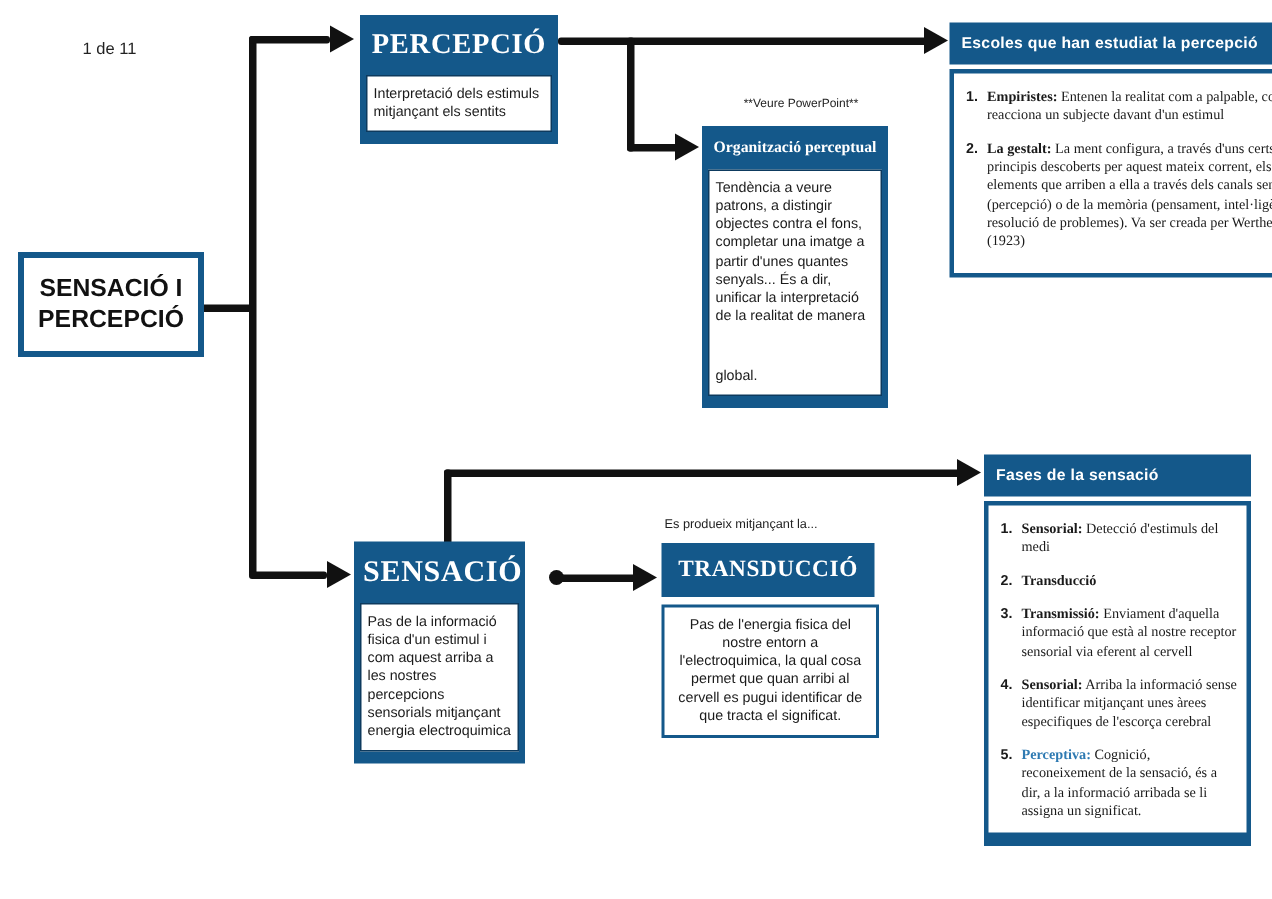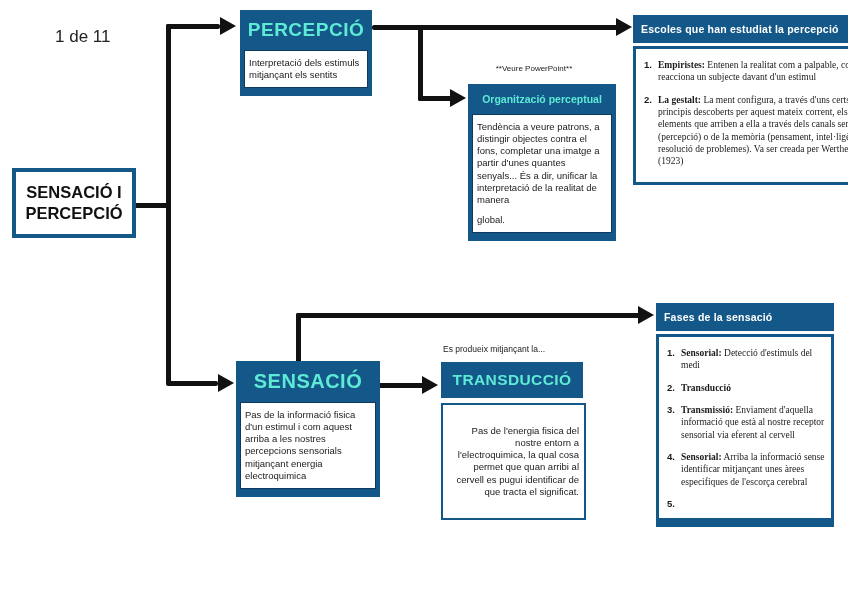--- a/index.html
+++ b/index.html
@@ -5,65 +5,65 @@
   :root{
     --accent:#14588a;
     --accent_light:#2e7ab2;
     --arrow:#111111;
   }
   html,body{margin:0;padding:0;background:#ffffff;}
   #canvas{
     position:relative;width:848px;height:599px;background:#ffffff;overflow:hidden;
     font-family:"Liberation Sans", sans-serif;color:#1a1a1a;
   }
-  .pagenum{position:absolute;left:55px;top:27px;font-size:17px;color:#222;}
+  .pagenum{position:absolute;left:55px;top:27px;font-size:11px;color:#222;}
 
   
   .ln{position:absolute;background:var(--arrow);border-radius:2px;}
   .ah{position:absolute;width:0;height:0;
       border-top:9px solid transparent;border-bottom:9px solid transparent;
       border-left:16px solid var(--arrow);}
   .dot{position:absolute;width:10px;height:10px;border-radius:50%;background:var(--arrow);}
 
   
   .rootbox{
     position:absolute;left:12px;top:168px;width:124px;height:70px;
     background:#fff;border:4px solid var(--accent);box-sizing:border-box;
     display:flex;align-items:center;justify-content:center;text-align:center;
     font-weight:bold;font-size:16.5px;line-height:1.25;color:#111;
   }
 
   
   .node{position:absolute;box-sizing:border-box;background:var(--accent);padding:0 4px 8px;}
-  .node .hdr{color:#5eead4;font-weight:bold;text-align:center;padding:9px 2px;}
+  .node .hdr{color:#ffffff;font-weight:bold;text-align:center;padding:9px 2px;font-family:Liberation Serif, serif;}
   .node .body{background:#fff;border:1px solid #0d3a5e;padding:6px 4px;font-size:9.5px;line-height:1.28;}
   .hdr.xl{font-size:19px;letter-spacing:.5px;}
   .hdr.xxl{font-size:20px;letter-spacing:.5px;}
   .hdr.sm{font-size:10.5px;}
 
   
   .plain{background:transparent;padding:0;}
   .plain .hdr{background:var(--accent);}
-  .plain .body{margin-top:5px;border:2px solid var(--accent);text-align:right;padding:20px 5px;}
+  .plain .body{margin-top:5px;border:2px solid var(--accent);text-align:center;padding:6px 5px;}
 
   
   .panel{position:absolute;box-sizing:border-box;}
   .panel .phdr{background:var(--accent);color:#fff;font-size:10.5px;font-weight:bold;
                padding:8px 8px;letter-spacing:.2px;}
   .panel .pbody{margin-top:3px;background:#fff;border:3px solid var(--accent);
                 padding:10px 6px 4px 4px;font-size:9.5px;line-height:1.3;}
   .panel.thickbottom .pbody{border-bottom:9px solid var(--accent);}
   .li{display:flex;gap:6px;margin-bottom:10px;}
   .li .num{font-weight:bold;min-width:12px;text-align:right;}
   .li .li-text{margin:0;font-family:Liberation Serif, serif;}
   .li b{font-weight:bold;}
   .accent-lead{color:var(--accent_light);}
 
   .note{position:absolute;font-size:8px;color:#222;}
-  .gap{margin-top:8px;}
+  .gap{margin-top:28px;}
 </style>
 </head>
 <body>
 
 <div id="canvas">
 
   <div class="pagenum">1 de 11</div>
 
   <div class="ln" style="left:133px;top:203px;width:37px;height:5px;"></div>
   <div class="ln" style="left:166px;top:24px;width:5px;height:360px;"></div>
@@ -93,21 +93,21 @@
     <span>SENSACIÓ I PERCEPCIÓ</span>
   </div>
 
   <div class="node" style="left:240px;top:10px;width:132px;">
     <div class="hdr xl">PERCEPCIÓ</div>
     <div class="body">Interpretació dels estimuls mitjançant els sentits</div>
   </div>
 
   <div class="note" style="left:474px;top:64px;width:120px;text-align:center;">**Veure PowerPoint**</div>
 
-  <div class="node" style="left:468px;top:84px;width:148px;">
+  <div class="node" style="left:468px;top:84px;width:124px;">
     <div class="hdr sm">Organització perceptual</div>
     <div class="body">
       <span>Tendència a veure patrons, a distingir objectes contra el fons, completar una imatge a partir d'unes quantes senyals... És a dir, unificar la interpretació de la realitat de manera</span>
       <div class="gap">global.</div>
     </div>
   </div>
 
   <div class="panel" style="left:633px;top:15px;width:256px;">
     <div class="phdr">Escoles que han estudiat la percepció</div>
     <div class="pbody">
@@ -115,21 +115,21 @@
         <span class="num">1.</span>
         <p class="li-text"><b>Empiristes:</b> <span>Entenen la realitat com a palpable, com reacciona un subjecte davant d'un estimul</span></p>
       </div>
       <div class="li">
         <span class="num">2.</span>
         <p class="li-text"><b>La gestalt:</b> <span>La ment configura, a través d'uns certs principis descoberts per aquest mateix corrent, els elements que arriben a ella a través dels canals sensorials (percepció) o de la memòria (pensament, intel·ligència i resolució de problemes). Va ser creada per Wertheimer (1923)</span></p>
       </div>
     </div>
   </div>
 
-  <div class="node" style="left:236px;top:361px;width:144px;">
+  <div class="node" style="left:236px;top:361px;width:114px;">
     <div class="hdr xxl">SENSACIÓ</div>
     <div class="body">Pas de la informació fisica d'un estimul i com aquest arriba a les nostres percepcions sensorials mitjançant energia electroquimica</div>
   </div>
 
   <div class="note" style="left:443px;top:344px;width:140px;font-size:8.5px;">Es produeix mitjançant la...</div>
 
   <div class="node plain" style="left:441px;top:362px;width:142px;">
     <div class="hdr" style="font-size:15.5px;letter-spacing:.4px;">TRANSDUCCIÓ</div>
     <div class="body" style="width:131px;">Pas de l'energia fisica del nostre entorn a l'electroquimica, la qual cosa permet que quan arribi al cervell es pugui identificar de que tracta el significat.</div>
   </div>
@@ -148,17 +148,18 @@
       <div class="li">
         <span class="num">3.</span>
         <p class="li-text"><b>Transmissió:</b> <span>Enviament d'aquella informació que està al nostre receptor sensorial via eferent al cervell</span></p>
       </div>
       <div class="li">
         <span class="num">4.</span>
         <p class="li-text"><b>Sensorial:</b> <span>Arriba la informació sense identificar mitjançant unes àrees especifiques de l'escorça cerebral</span></p>
       </div>
       <div class="li" style="margin-bottom:4px;">
         <span class="num">5.</span>
+        <p class="li-text"><b class="accent-lead">Perceptiva:</b> <span>Cognició, reconeixement de la sensació, és a dir, a la informació arribada se li assigna un significat.</span></p>
       </div>
     </div>
   </div>
 
 </div>
 
 </body></html>

